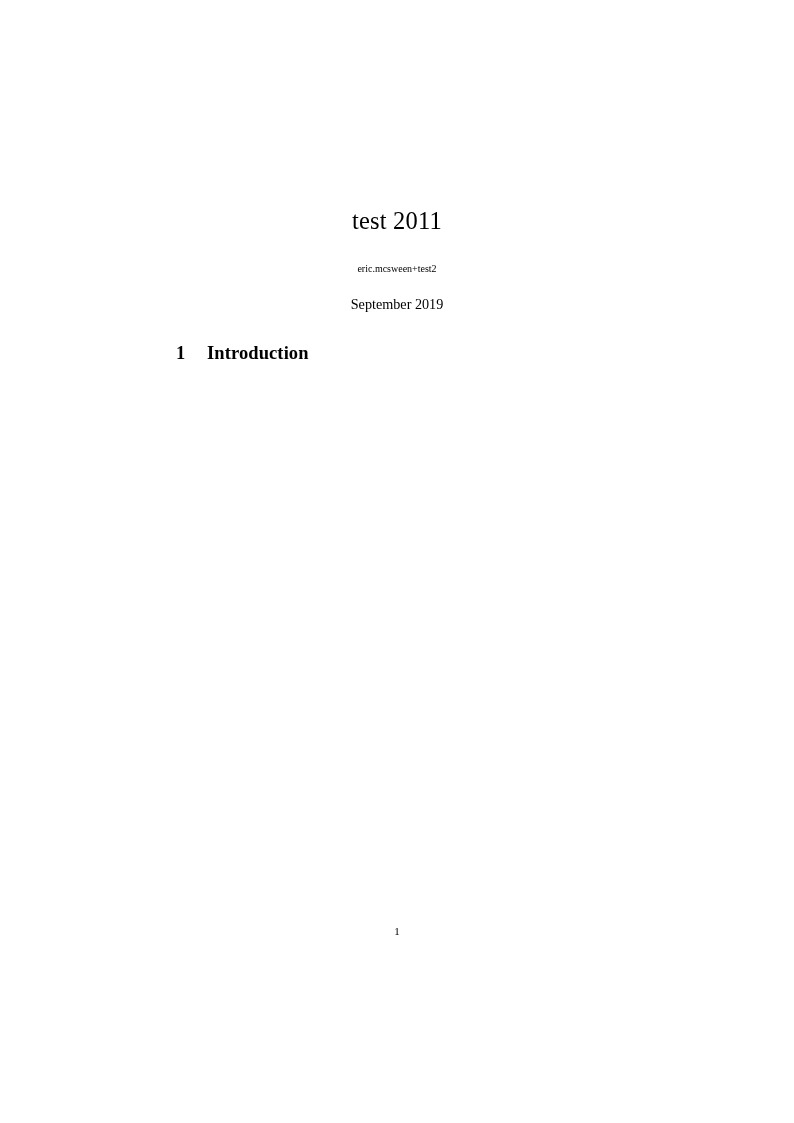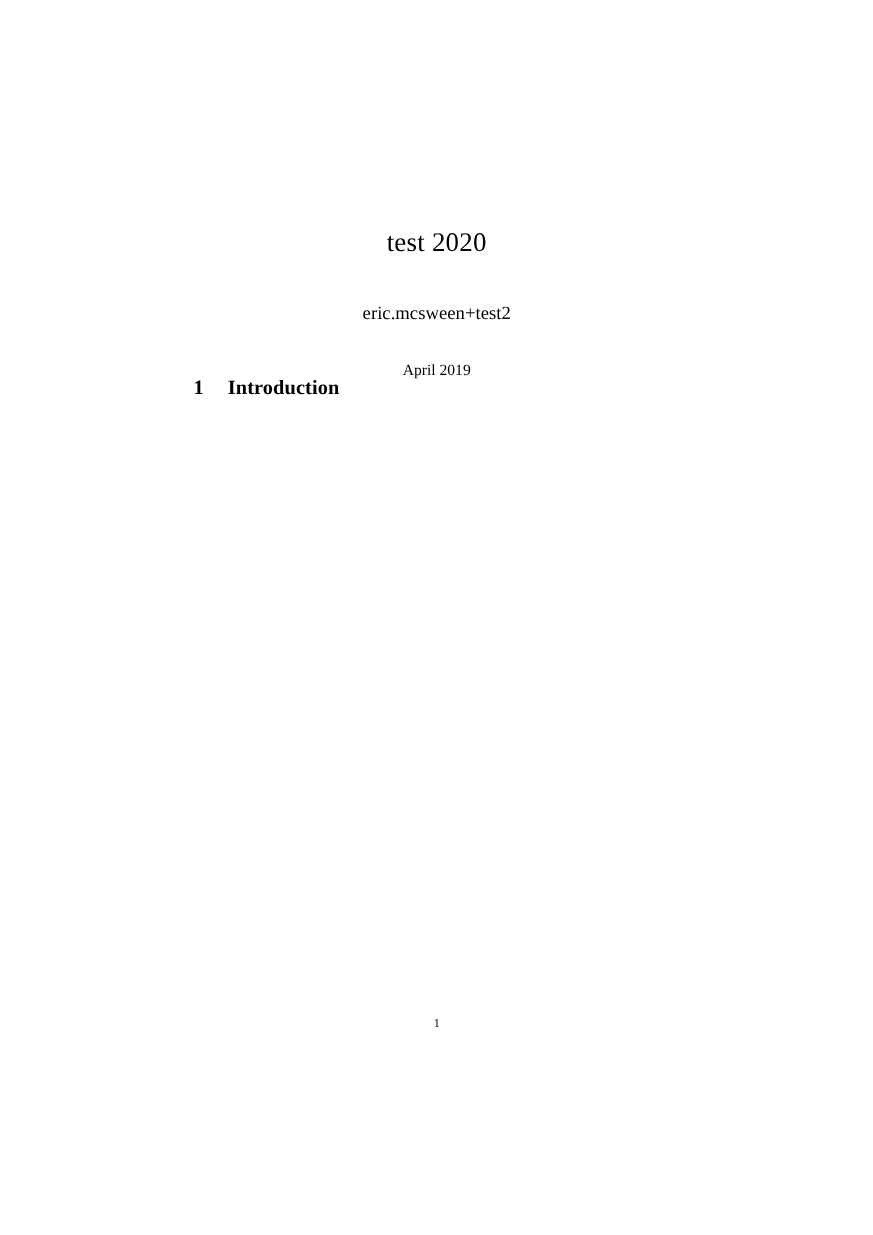--- a/index.html
+++ b/index.html
@@ -33,22 +33,22 @@
 
   .doc-title {
     font-size: 24.5px;
     font-weight: normal;
     line-height: 1.2;
     margin: 0;
     letter-spacing: 0.2px;
   }
 
   .doc-author {
-    font-size: 17px;
-    margin: 16px;
+    font-size: 10px;
+    margin: 4px;
     padding-top: 24px;
     line-height: 1.2;
   }
 
   .doc-date {
     font-size: 14.2px;
     margin: 0;
     padding-top: 17px;
     line-height: 1.2;
   }
@@ -80,23 +80,23 @@
     text-align: center;
     font-size: 11px;
   }
 </style>
 </head>
 <body>
 
 <div class="page">
 
   <div class="title-block">
-    <h1 class="doc-title">test 2020</h1>
+    <h1 class="doc-title">test 2011</h1>
     <p class="doc-author">eric.mcsween+test2</p>
-    <p class="doc-date">April 2019</p>
+    <p class="doc-date">September 2019</p>
   </div>
 
   <div class="section-heading">
     <span class="section-number">1</span><span class="section-title">Introduction</span>
   </div>
 
   <div class="page-number">1</div>
 
 </div>
 

